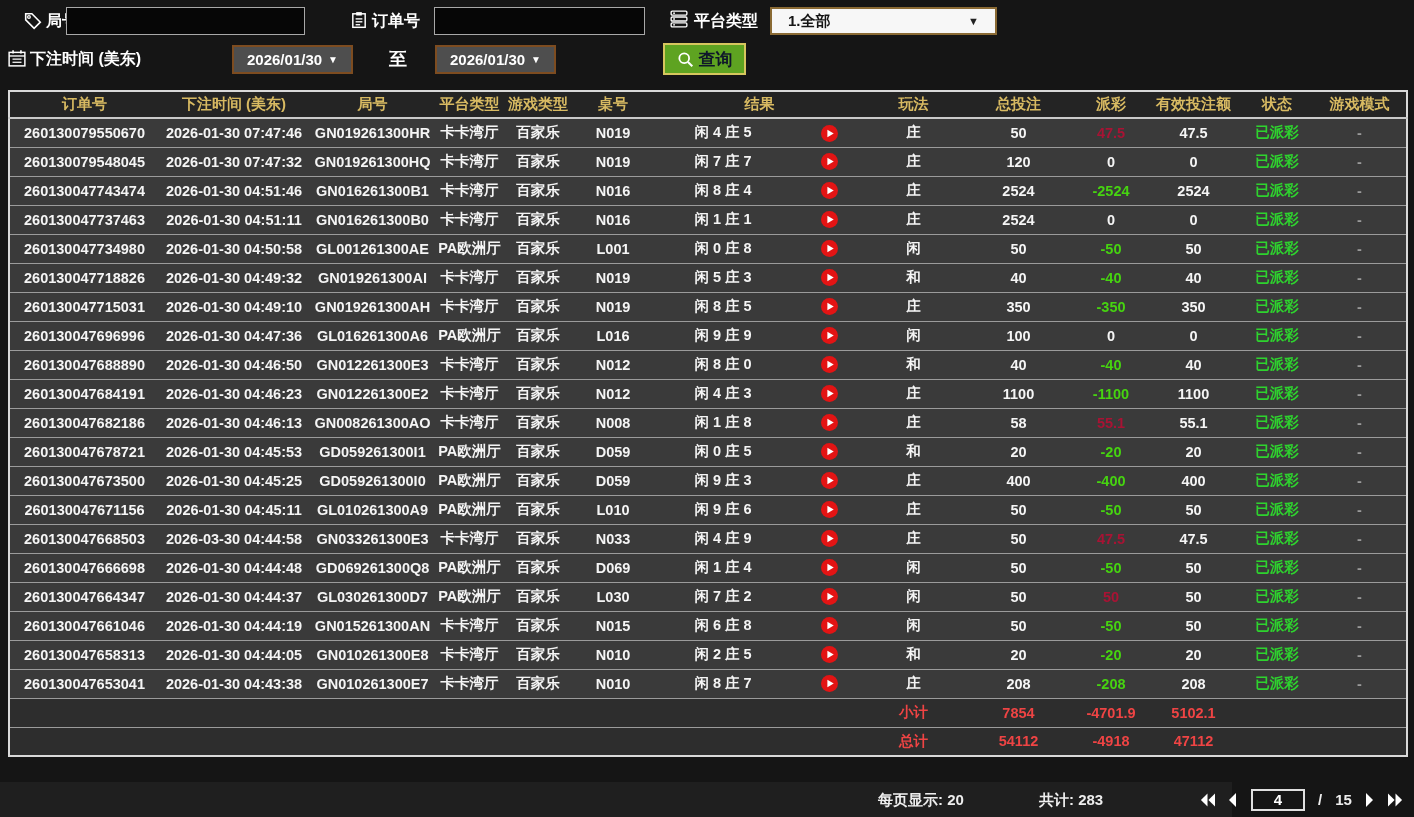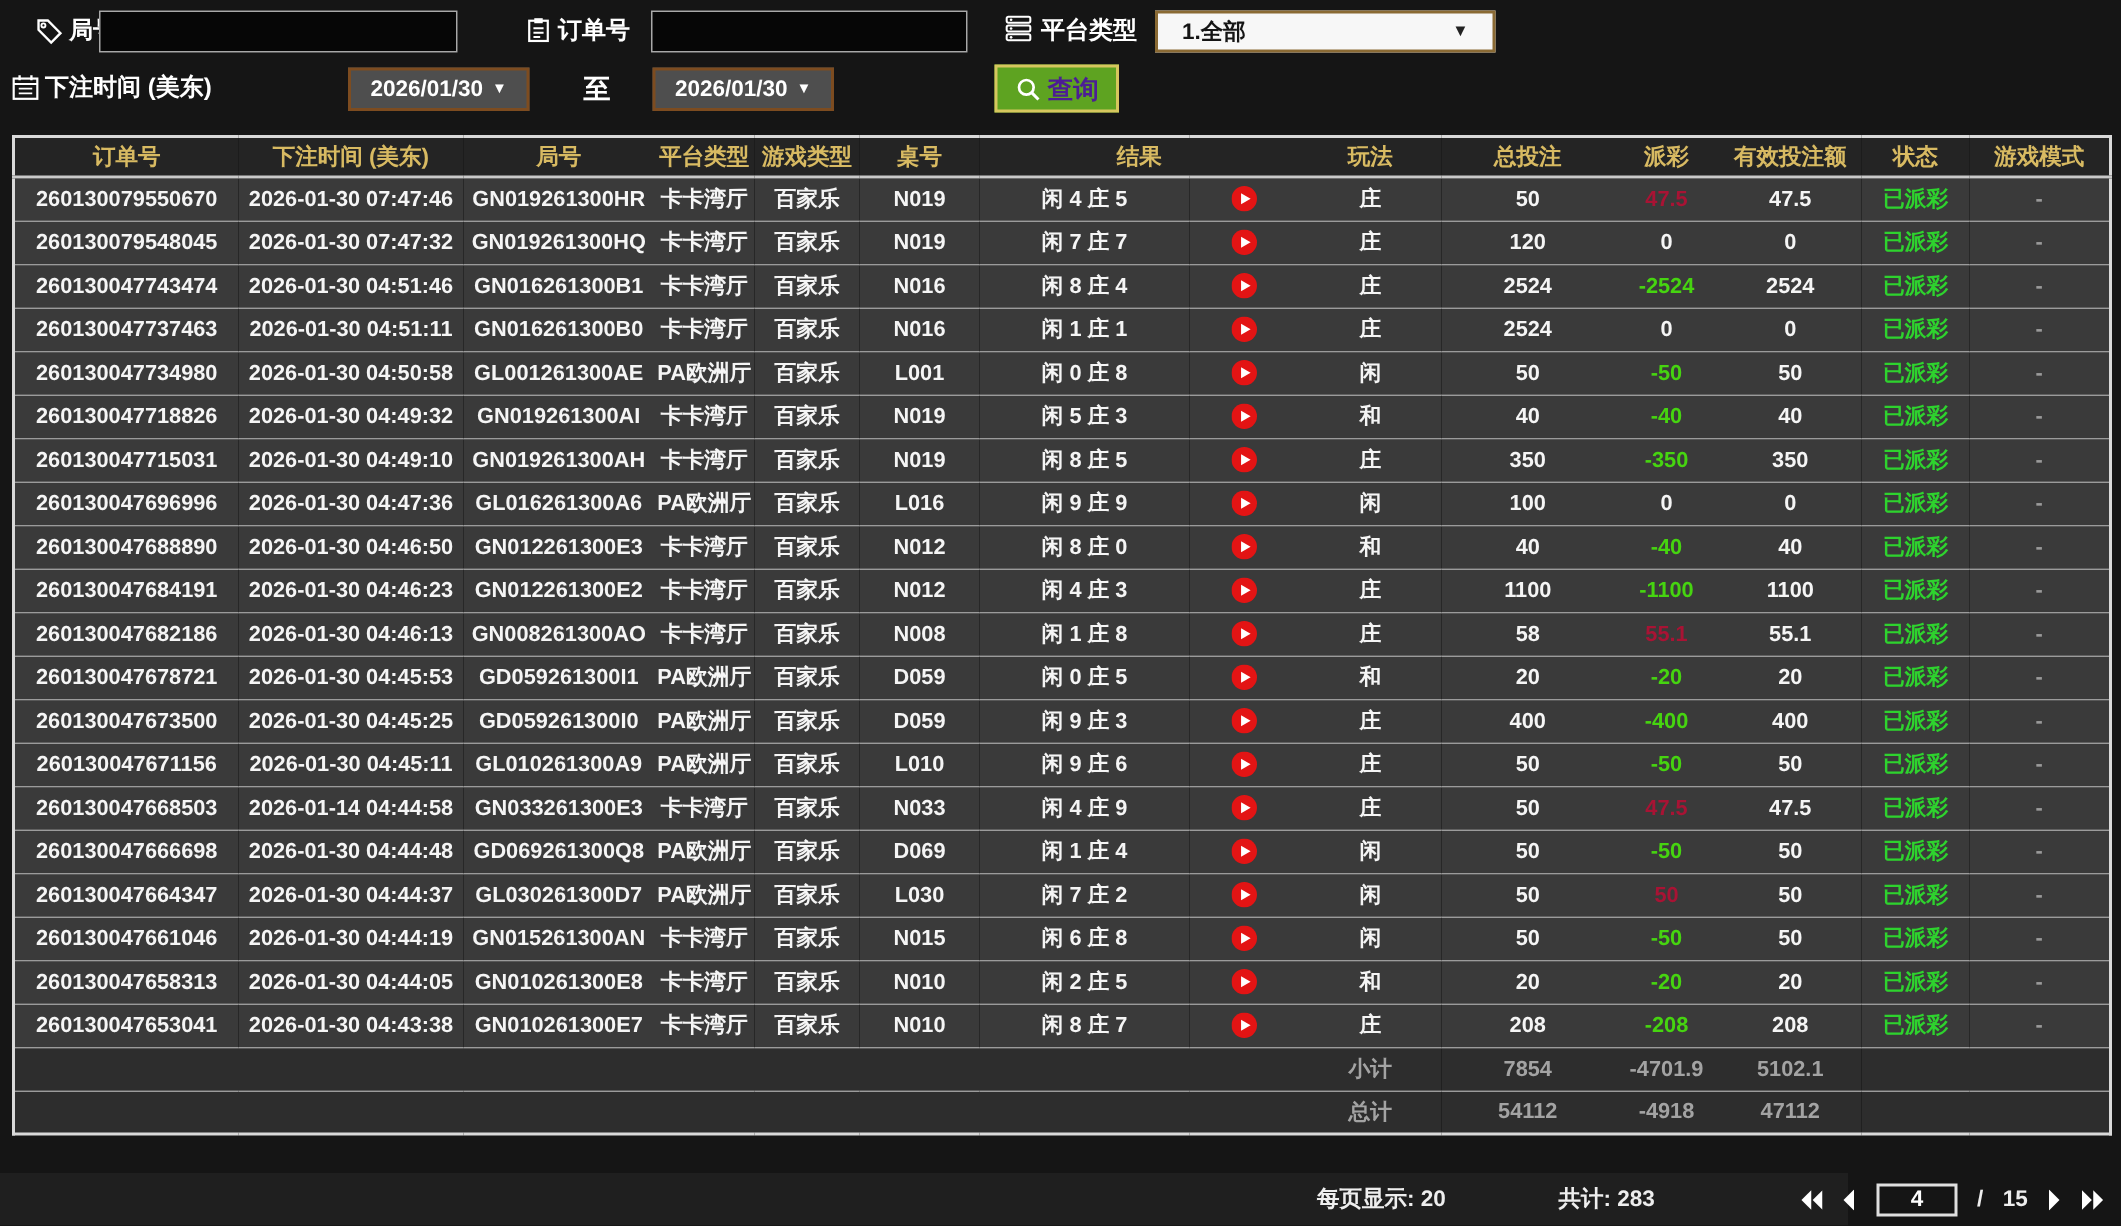--- a/index.html
+++ b/index.html
@@ -25,42 +25,42 @@
   }
   .select-box .arrow { margin-left:auto; font-size:11px; color:#222; }
   .date-box {
     position:absolute; background:#4e4e4e; border:2px solid #7d4c20;
     color:#fff; font-size:15px; font-weight:bold;
     display:flex; align-items:center; justify-content:center; gap:6px; cursor:pointer;
   }
   .date-box .arrow { font-size:10px; color:#fff; }
   .search-btn {
     position:absolute; background:#5ea321; border:2px solid #d6c65e;
-    color:#4c1d95; font-size:17px; font-weight:bold;
+    color:#0f172a; font-size:17px; font-weight:bold;
     display:flex; align-items:center; justify-content:center; gap:5px; cursor:pointer;
   }
 
   table.records {
     position:absolute; left:8px; top:90px; width:1398px;
     border-collapse:collapse; table-layout:fixed;
     border:2px solid #d9d9d9;
   }
   table.records th {
     background:#242424; color:#d8ba62; font-size:15px; font-weight:bold;
     height:27px; padding:0; border-bottom:2px solid #c9c9c9;
     white-space:nowrap; overflow:hidden;
   }
   th.th-result { padding-right:73px; }
   table.records td {
     background:#3a3a3a; height:29px; padding:0 2px; text-align:center;
     font-size:14.5px; font-weight:bold; color:#f5f5f5;
     border-top:1px solid #9b9b9b; white-space:nowrap; overflow:hidden;
   }
   table.records tfoot td {
-    background:#2d2d2d; color:#a3a3a3;
+    background:#2d2d2d; color:#ef4444;
   }
   .pay-red   { color:#a81334 !important; }
   .pay-green { color:#46d410 !important; }
   .pay-white { color:#f5f5f5 !important; }
   .status    { color:#2ed32e !important; }
   .dim       { color:#9a9a9a !important; }
   .play-btn  { display:inline-block; width:17px; height:17px; cursor:pointer; vertical-align:middle; }
 
   .footer-bar {
     position:absolute; left:0; top:782px; width:1232px; height:35px;
@@ -449,21 +449,21 @@
             </svg></span></td>
         <td>庄</td>
         <td>50</td>
         <td class="pay-green">-50</td>
         <td>50</td>
         <td class="status">已派彩</td>
         <td class="dim">-</td>
       </tr>
       <tr>
         <td>260130047668503</td>
-        <td>2026-01-14 04:44:58</td>
+        <td>2026-03-30 04:44:58</td>
         <td>GN033261300E3</td>
         <td>卡卡湾厅</td>
         <td>百家乐</td>
         <td>N033</td>
         <td>闲 4 庄 9</td>
         <td><span class="play-btn"><svg viewBox="0 0 16 16" width="17" height="17">
               <circle cx="8" cy="8" r="8" fill="#e31414"></circle>
               <polygon points="6,4.5 12,8 6,11.5" fill="#fff"></polygon>
             </svg></span></td>
         <td>庄</td>

